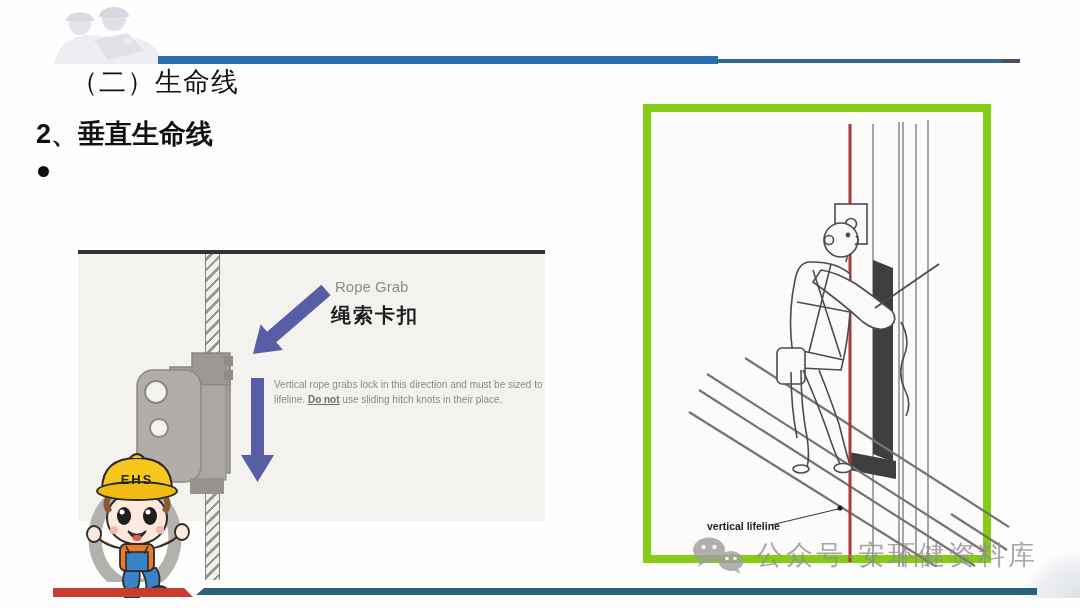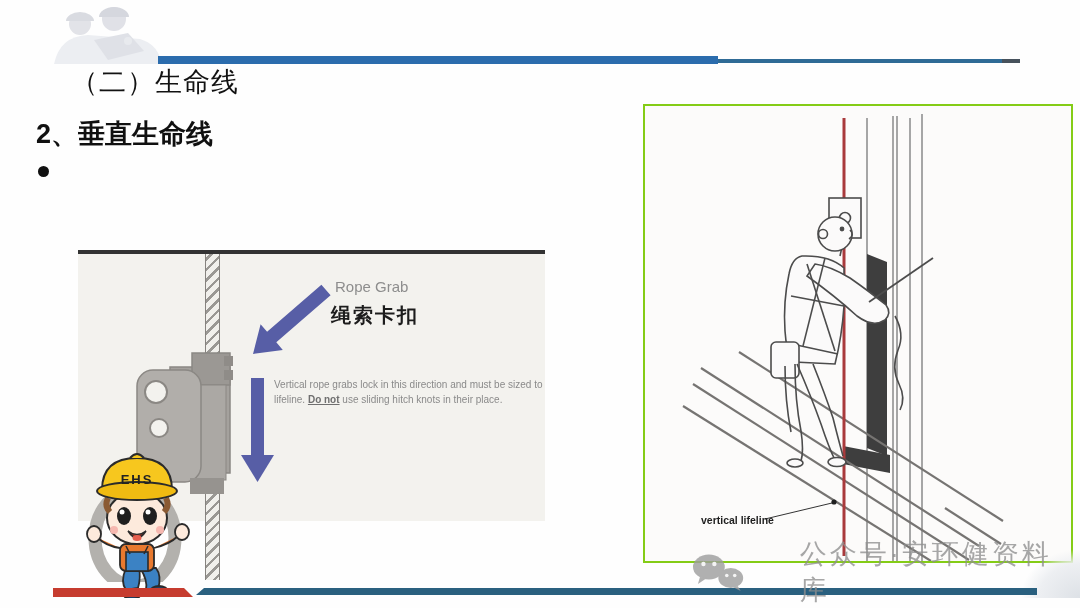--- a/index.html
+++ b/index.html
@@ -29,26 +29,26 @@
         background:repeating-linear-gradient(135deg,#f1f0ec 0 2.5px,#9a9894 2.5px 5px,#f1f0ec 5px 7.5px);
         border-left:1.5px solid #86837f;border-right:1.5px solid #86837f;}
   #diagram-svg{position:absolute;left:0;top:0;}
   #rope-grab-en{position:absolute;left:257px;top:28px;font-size:15px;color:#8d8d8d;}
   #rope-grab-zh{position:absolute;left:253px;top:52px;font-size:20px;letter-spacing:2px;color:#1c1c1c;font-weight:bold;}
   #note{position:absolute;left:196px;top:127px;width:274px;font-size:10px;line-height:1.5;color:#8a8a8a;}
   #note b{color:#6f6f6f;text-decoration:underline;font-weight:700;}
   #mascot{position:absolute;left:2px;top:196px;}
 
   
-  #right-figure{position:absolute;left:643px;top:104px;width:430px;height:459px;background:#fcfbfa;
-                border:2px solid #84cc16;box-sizing:border-box;}
+  #right-figure{position:absolute;left:643px;top:104px;width:348px;height:459px;background:#fcfbfa;
+                border:8px solid #84cc16;box-sizing:border-box;}
   #right-figure svg{position:absolute;left:0;top:0;}
 
   
-  #watermark{position:absolute;left:690px;top:536px;display:flex;align-items:center;z-index:5;gap:44px;}
+  #watermark{position:absolute;left:690px;top:536px;display:flex;align-items:center;z-index:5;}
   #watermark-text{font-size:27px;letter-spacing:3px;color:#8f8f8f;opacity:.78;margin-left:8px;}
 
   
   #bar-red{position:absolute;left:53px;top:588px;width:140px;height:9px;background:#c63c2f;
            clip-path:polygon(0 0,calc(100% - 9px) 0,100% 100%,0 100%);z-index:2;}
   #bar-blue{position:absolute;left:196px;top:588px;width:841px;height:7px;background:#2a607f;
             clip-path:polygon(8px 0,100% 0,100% 100%,0 100%);z-index:2;}
   #swoosh{position:absolute;left:1022px;top:550px;width:58px;height:48px;
           background:radial-gradient(ellipse at 100% 100%,#dde1e6 0%,#edeff2 50%,rgba(255,255,255,0) 72%);}
 </style>

